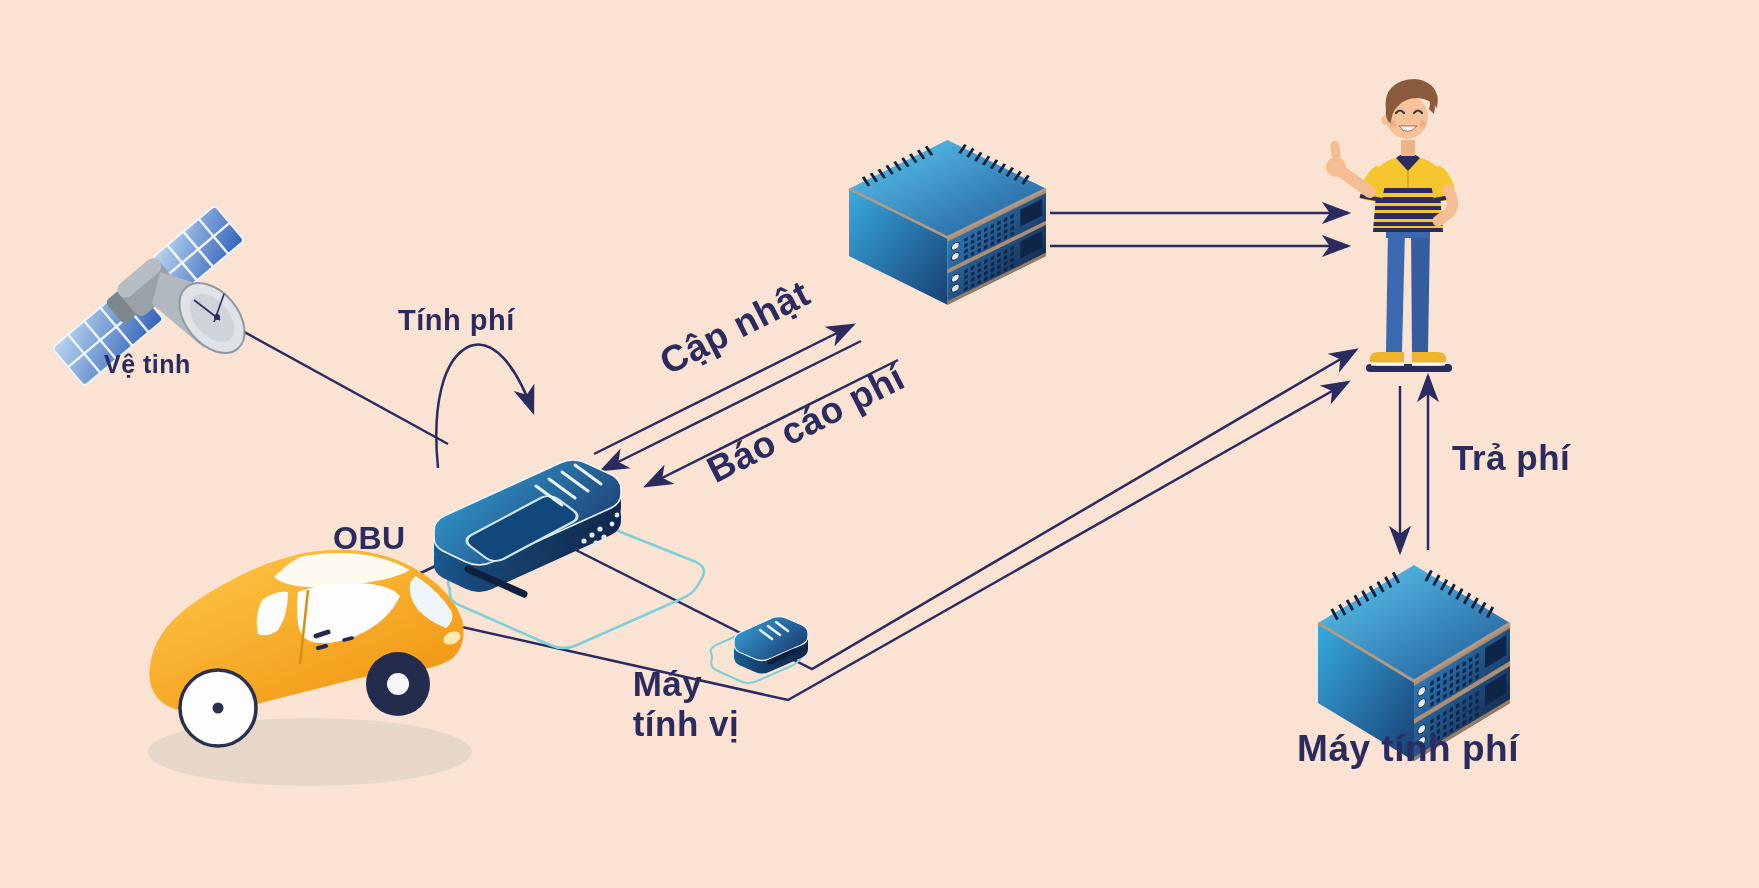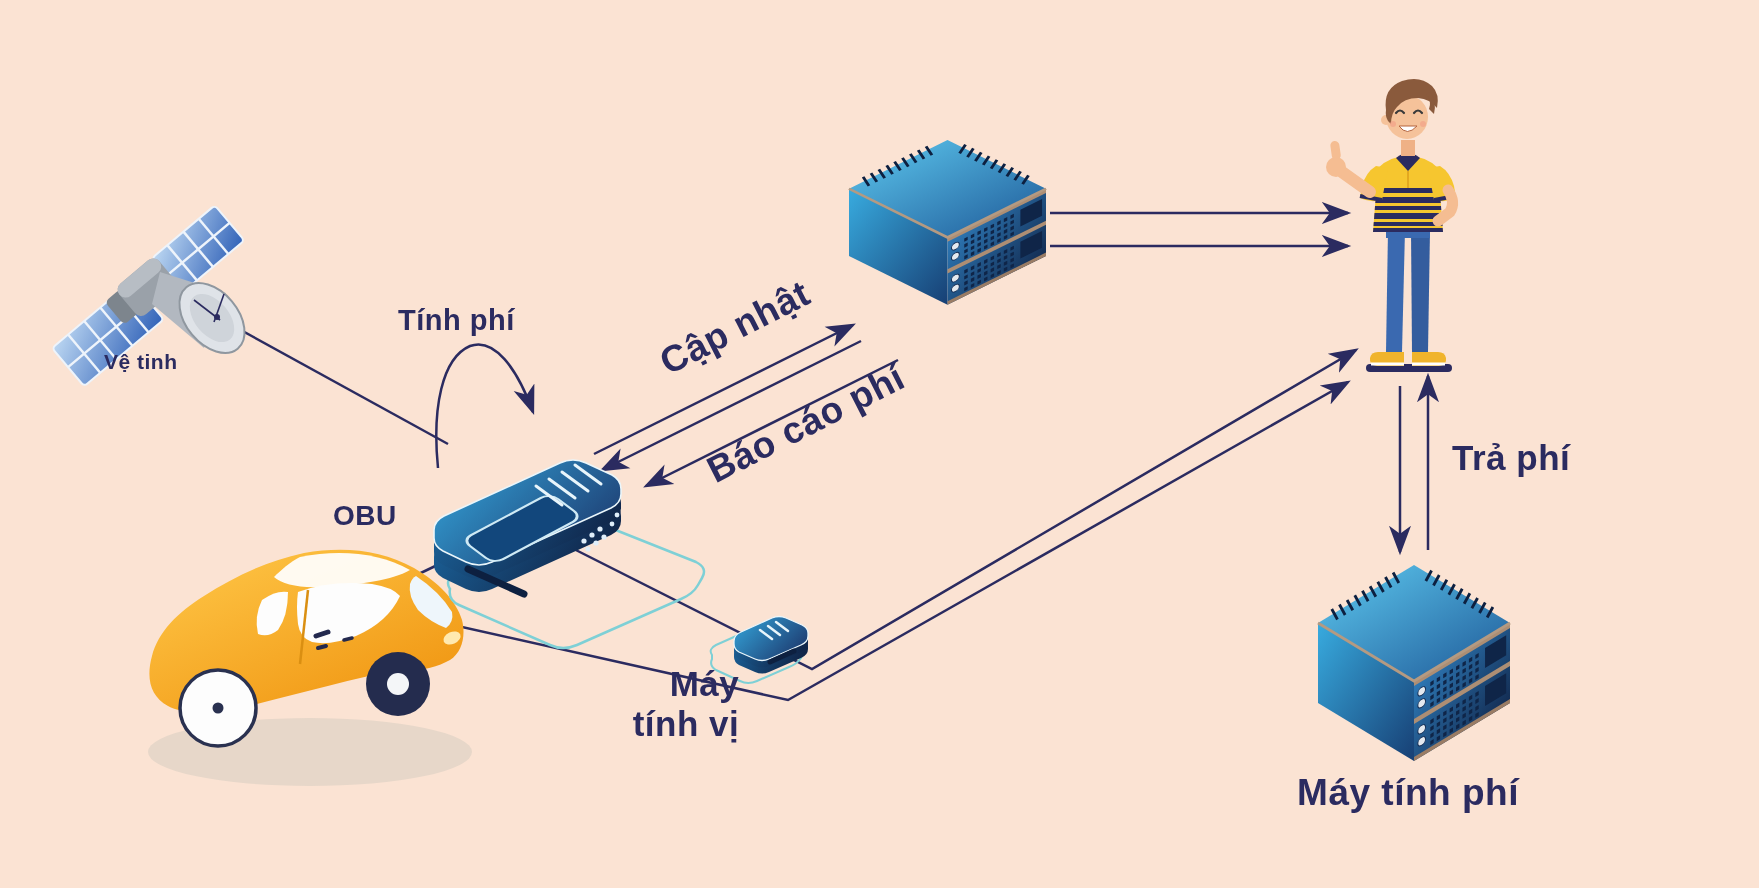--- a/index.html
+++ b/index.html
@@ -1,21 +1,21 @@
 <!DOCTYPE html>
 <html><head>
 <meta charset="utf-8">
 <style>
   html,body{margin:0;padding:0;background:#fbe3d3;}
   .stage{position:relative;width:1759px;height:888px;background:#fbe3d3;overflow:hidden;
          font-family:"Liberation Sans",sans-serif;}
   .stage svg.base{position:absolute;left:0;top:0;}
   .lbl{position:absolute;font-weight:800;color:#2b2b60;white-space:nowrap;letter-spacing:.5px;}
   .lbl.center{transform:translate(-50%,-50%);}
-  .lbl.cx{transform:translateX(-50%);text-align:right;}
+  .lbl.cx{transform:translateX(-50%);text-align:left;}
   .rot{transform:translate(-50%,-50%) rotate(-27deg);}
 </style>
 </head>
 <body>
 
 <div class="stage">
 
 <svg class="base" width="1759" height="888" viewBox="0 0 1759 888">
   <defs>
     <marker id="ah" markerWidth="13" markerHeight="11" refX="10.5" refY="5" orient="auto" markerUnits="strokeWidth">
@@ -233,34 +233,34 @@
              Q 1404 98 1397 107 Q 1391 113 1391 124 L 1388 121 Q 1385 116 1386 110 Z" fill="#8a5a3c"></path>
     <path d="M 1430 92 Q 1437 101 1434 114 L 1429 109 Q 1432 100 1426 94 Z" fill="#8a5a3c"></path>
     <path d="M 1396 113 q 4 -5 8 0" stroke="#3a3a3a" stroke-width="2.2" fill="none" stroke-linecap="round"></path>
     <path d="M 1414 113 q 4 -5 8 0" stroke="#3a3a3a" stroke-width="2.2" fill="none" stroke-linecap="round"></path>
     <path d="M 1399 126 Q 1407 137 1417 126 Z" fill="#ffffff" stroke="#b5643c" stroke-width="1"></path>
     <circle cx="1393" cy="124" r="3" fill="#f2a188" opacity="0.7"></circle>
     <circle cx="1423" cy="124" r="3" fill="#f2a188" opacity="0.7"></circle>
   </g>
 </svg>
 
-<div class="lbl" style="left:104px;top:350px;font-size:21px">Vệ tinh</div>
+<div class="lbl" style="left:104px;top:350px;font-size:25px">Vệ tinh</div>
 
 
 <div class="lbl" style="left:398px;top:304px;font-size:29px">Tính phí</div>
 
-<div class="lbl" style="left:333px;top:500px;font-size:28px">OBU</div>
+<div class="lbl" style="left:333px;top:520px;font-size:32px">OBU</div>
 
 <div class="lbl rot" style="left:735px;top:328px;font-size:37px">Cập nhật</div>
 
 <div class="lbl rot" style="left:806px;top:424px;font-size:37px">Báo cáo phí</div>
 
 
 <div class="lbl" style="left:1452px;top:438px;font-size:35px">Trả phí</div>
 
 <div class="lbl cx" style="left:686px;top:664px;font-size:35px;line-height:1.15">
   <div>Máy</div>
   <div>tính vị</div>
 </div>
 
-<div class="lbl cx" style="left:1408px;top:772px;font-size:37px">Máy tính phí</div>
+<div class="lbl cx" style="left:1408px;top:728px;font-size:37px">Máy tính phí</div>
 
 </div>
 
 </body></html>

